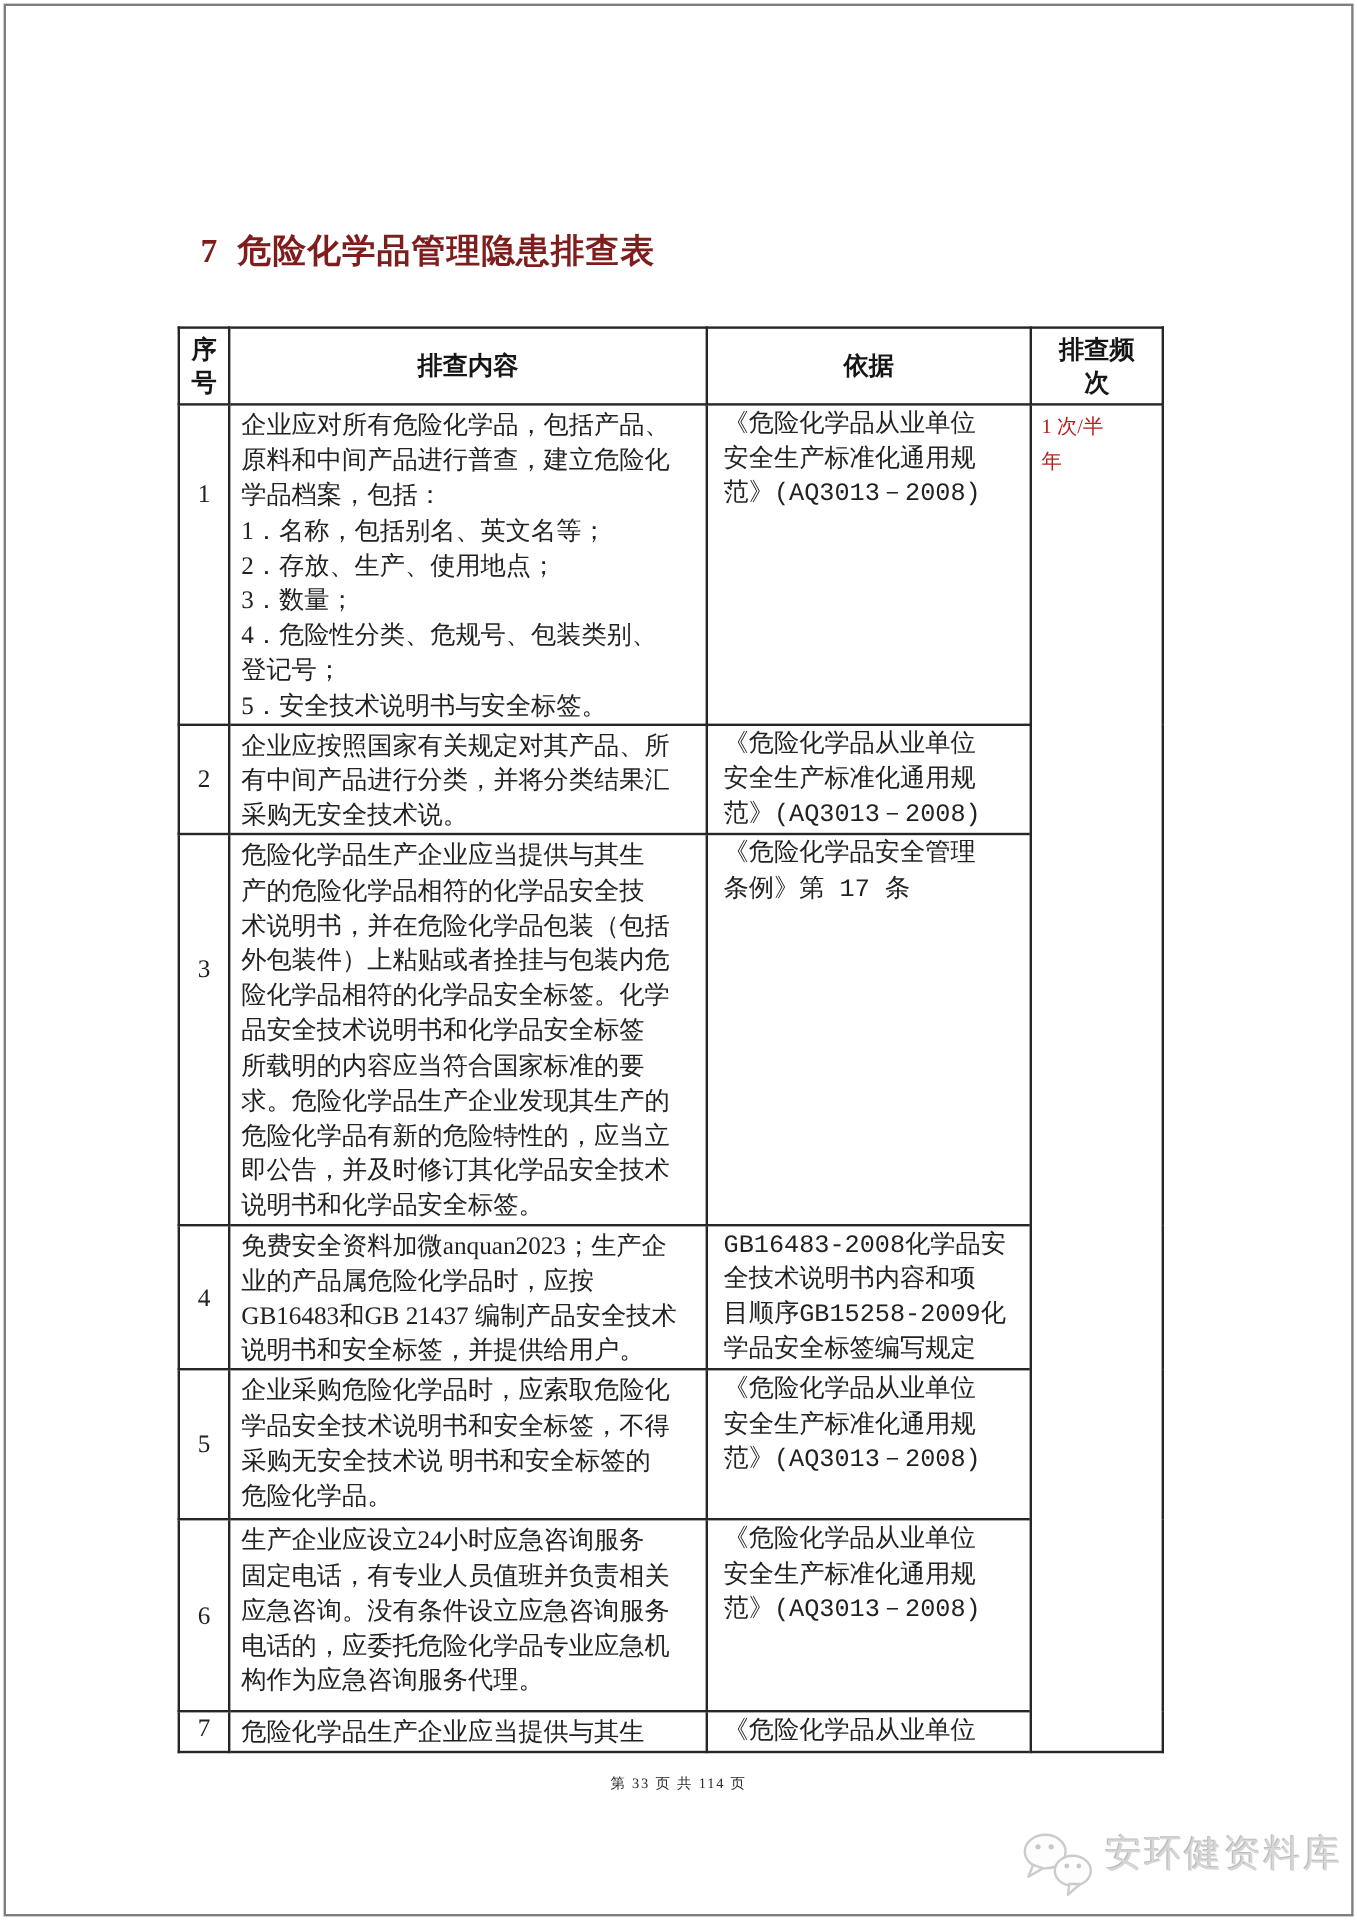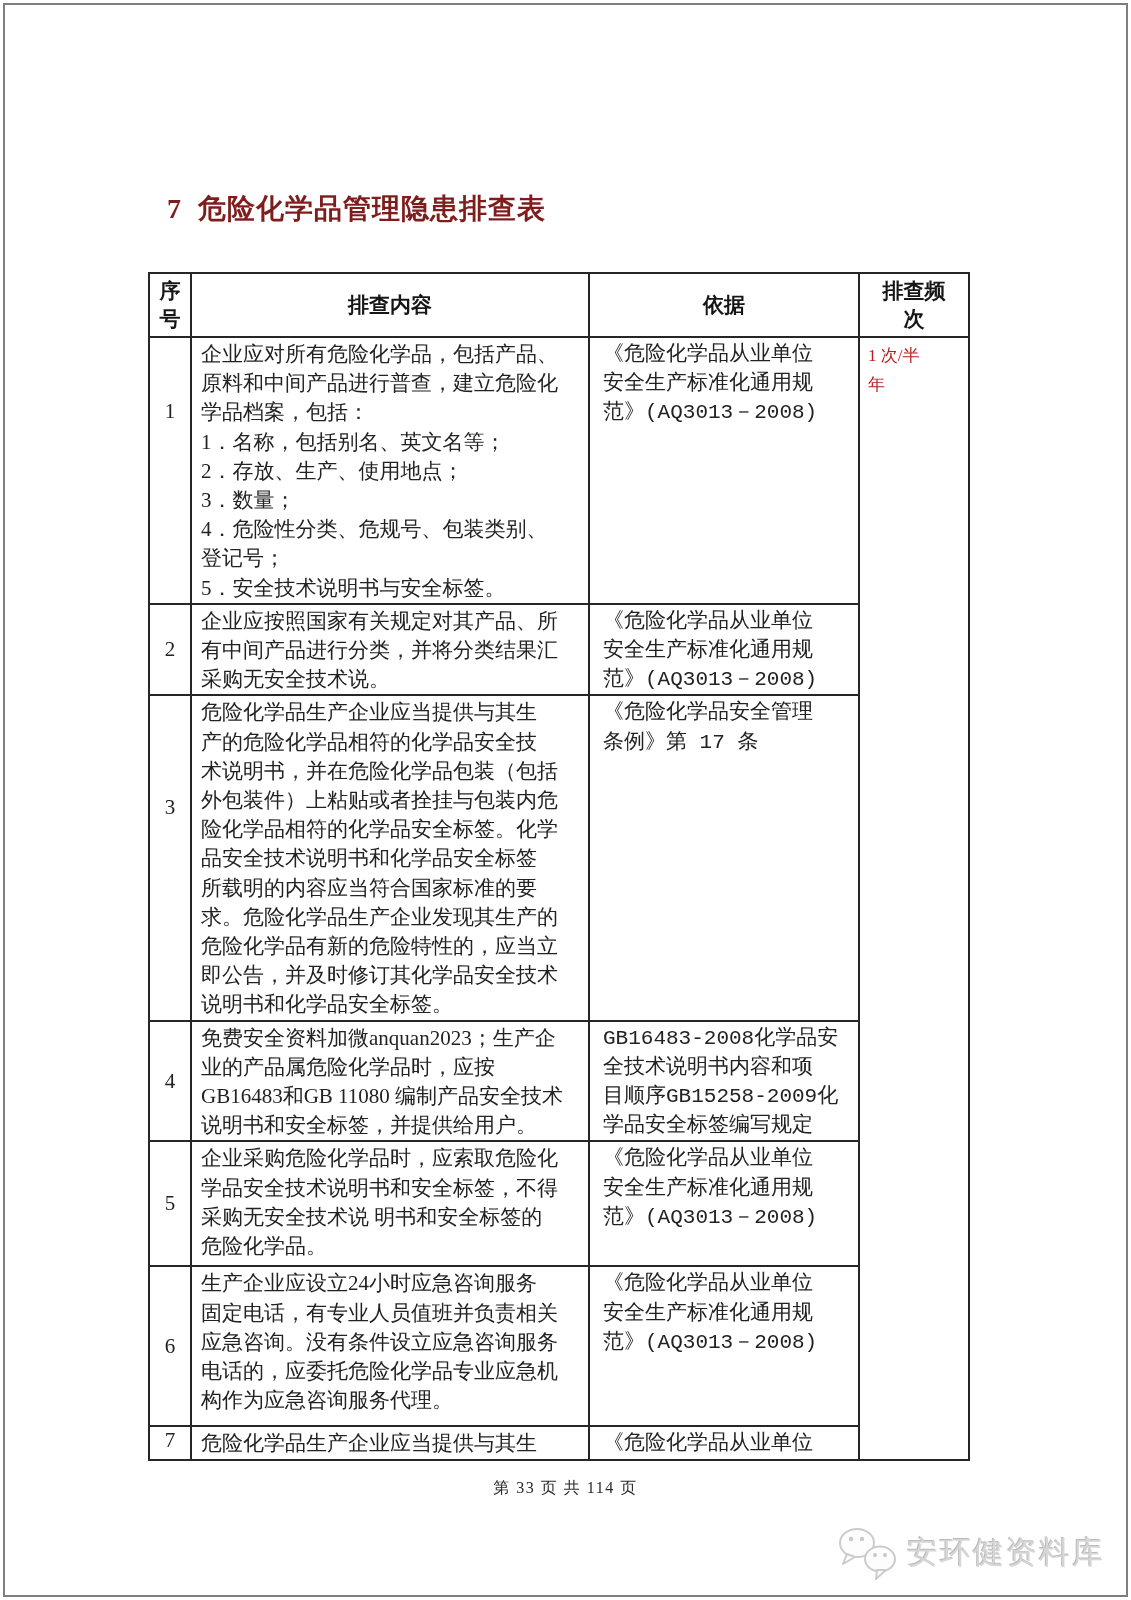--- a/index.html
+++ b/index.html
@@ -61,26 +61,26 @@
   tr.hrow  { height:64px; }
   tr.r1 { height:264px; }
   tr.r2 { height:90px; }
   tr.r3 { height:320px; }
   tr.r4 { height:118px; }
   tr.r5 { height:125px; }
   tr.r6 { height:160px; }
   tr.r7 { height:32px; }
   .page-footer {
     position:absolute; left:0; right:0; top:1478px;
-    text-align:center; font-size:16px; color:#2a2a2a;
+    text-align:center; font-size:12px; color:#2a2a2a;
     letter-spacing:1.5px; white-space:pre;
   }
   .watermark {
-    position:absolute; top:1524px; right:26px;
-    display:flex; align-items:center; gap:0;
+    position:absolute; top:1524px; right:12px;
+    display:flex; gap:0;
   }
   .wm-text {
     font-size:31px; letter-spacing:2px;
     color:#d6d6d6;
     text-shadow:-1px -1px 0 #bcbcbc, 1px 1px 0 #ffffff;
     font-family:"Liberation Serif","DejaVu Serif",serif;
   }
 </style>
 </head>
 <body>
@@ -144,21 +144,21 @@
 危险化学品有新的危险特性的，应当立
 即公告，并及时修订其化学品安全技术
 说明书和化学品安全标签。</td>
       <td class="cell-basis">《危险化学品安全管理
 条例》第 17 条</td>
     </tr>
     <tr class="r4">
       <td class="num">4</td>
       <td class="cell-content">免费安全资料加微anquan2023；生产企
 业的产品属危险化学品时，应按
-GB16483和GB 11080 编制产品安全技术
+GB16483和GB 21437 编制产品安全技术
 说明书和安全标签，并提供给用户。</td>
       <td class="cell-basis">GB16483-2008化学品安
 全技术说明书内容和项
 目顺序GB15258-2009化
 学品安全标签编写规定</td>
     </tr>
     <tr class="r5">
       <td class="num">5</td>
       <td class="cell-content">企业采购危险化学品时，应索取危险化
 学品安全技术说明书和安全标签，不得

